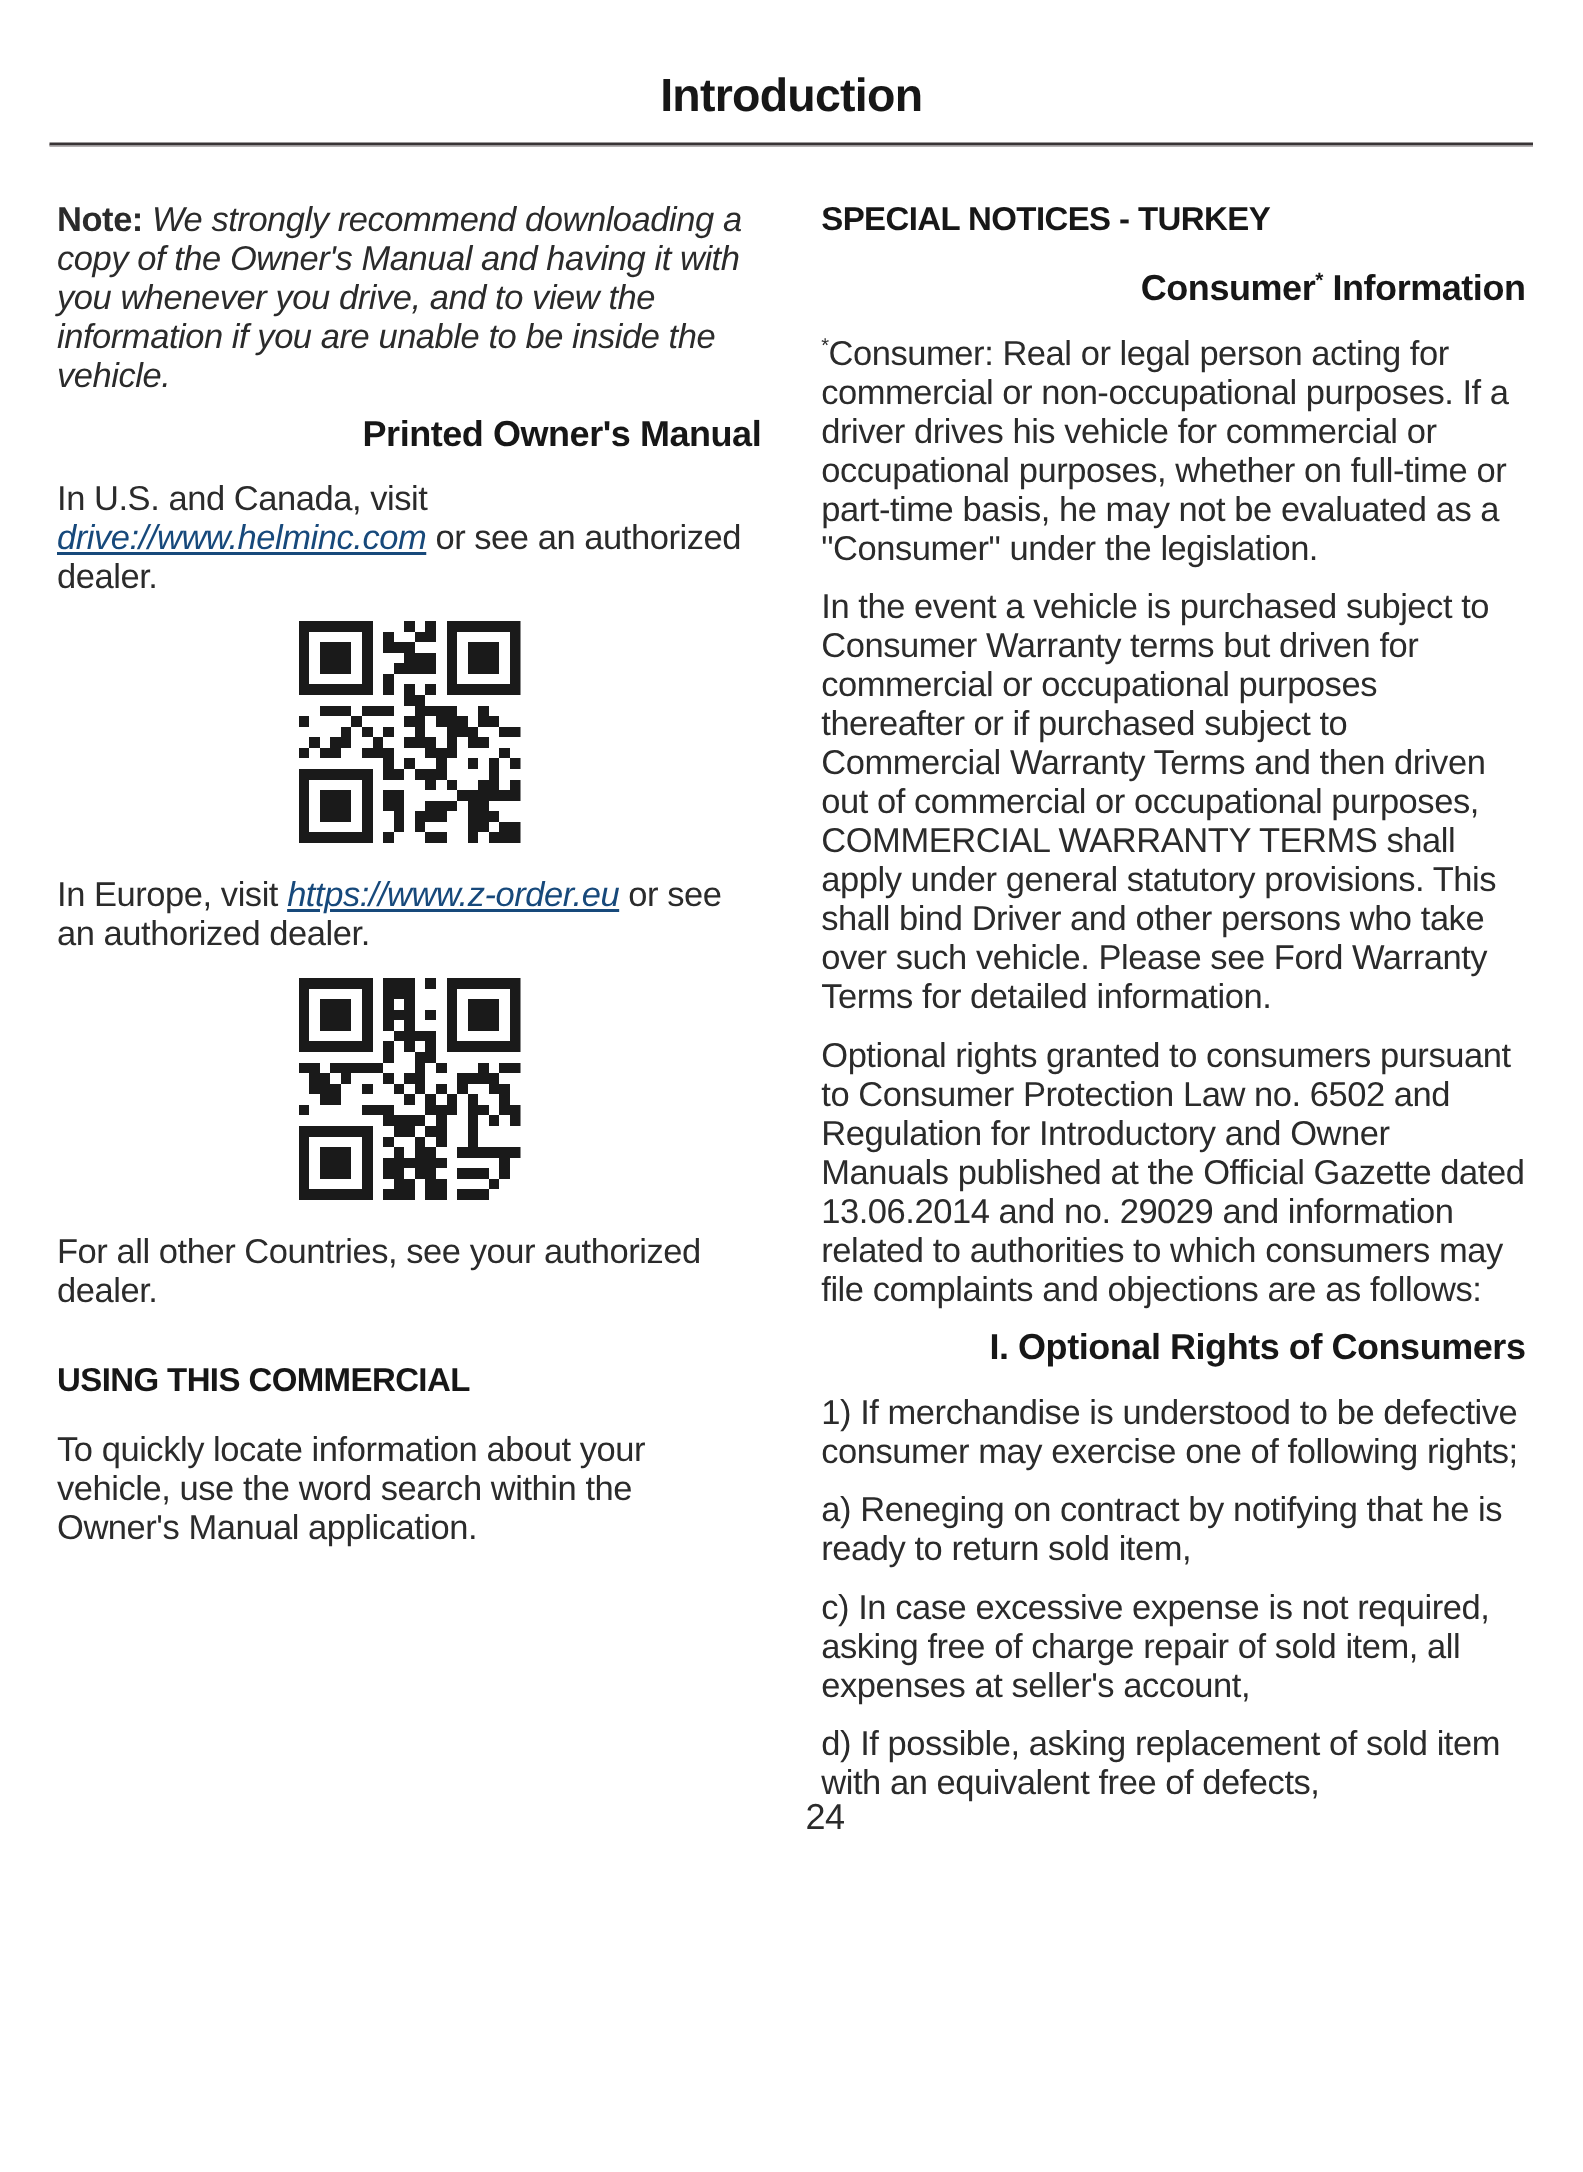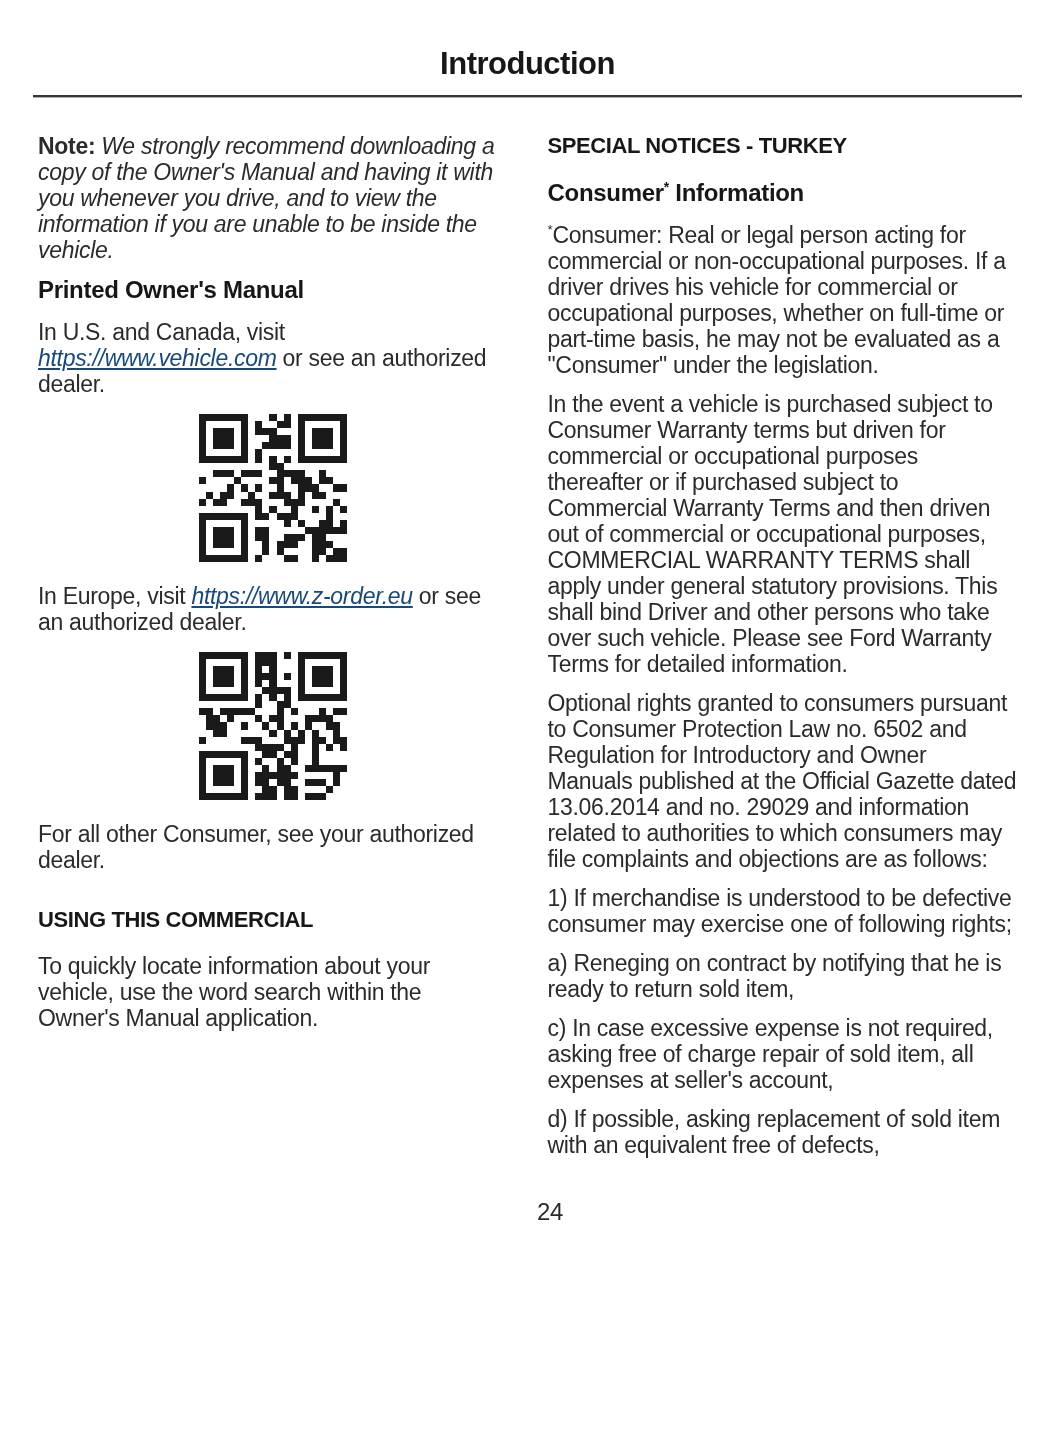--- a/index.html
+++ b/index.html
@@ -52,20 +52,21 @@
     color: #171717;
     margin: 0 0 20px 0;
   }
   h2.using { margin-top: 34px; }
   h3.sub-heading {
     font-size: 24px;
     font-weight: 800;
     letter-spacing: -0.3px;
     color: #171717;
     margin: 8px 0 15px 0;
+    text-align: right;
   }
 
   .seg-normal { }
   .seg-bold { font-weight: 800; }
   .seg-italic { font-style: italic; }
   .seg-link {
     color: #17497b;
     font-style: italic;
     text-decoration: underline;
     cursor: pointer;
@@ -103,21 +104,21 @@
     <div class="rule"></div>
   </header>
 
   <main class="content">
 
     <section class="col">
       <p class="body"><span class="seg-bold">Note: </span><span class="seg-italic">We strongly recommend downloading a copy of the Owner's Manual and having it with you whenever you drive, and to view the information if you are unable to be inside the vehicle.</span></p>
 
       <h3 class="sub-heading">Printed Owner's Manual</h3>
 
-      <p class="body"><span class="seg-normal">In U.S. and Canada, visit </span><span class="seg-link">https://www.vehicle.com</span><span class="seg-normal"> or see an authorized dealer.</span></p>
+      <p class="body"><span class="seg-normal">In U.S. and Canada, visit </span><span class="seg-link">drive://www.helminc.com</span><span class="seg-normal"> or see an authorized dealer.</span></p>
 
       <div class="qr">
           <svg viewBox="0 0 21 21" xmlns="http://www.w3.org/2000/svg" shape-rendering="crispEdges">
             <rect x="0" y="0" width="1" height="1" fill="#1a1a1a"></rect>
             <rect x="1" y="0" width="1" height="1" fill="#1a1a1a"></rect>
             <rect x="2" y="0" width="1" height="1" fill="#1a1a1a"></rect>
             <rect x="3" y="0" width="1" height="1" fill="#1a1a1a"></rect>
             <rect x="4" y="0" width="1" height="1" fill="#1a1a1a"></rect>
             <rect x="5" y="0" width="1" height="1" fill="#1a1a1a"></rect>
             <rect x="6" y="0" width="1" height="1" fill="#1a1a1a"></rect>
@@ -566,38 +567,39 @@
             <rect x="9" y="20" width="1" height="1" fill="#1a1a1a"></rect>
             <rect x="10" y="20" width="1" height="1" fill="#1a1a1a"></rect>
             <rect x="12" y="20" width="1" height="1" fill="#1a1a1a"></rect>
             <rect x="13" y="20" width="1" height="1" fill="#1a1a1a"></rect>
             <rect x="15" y="20" width="1" height="1" fill="#1a1a1a"></rect>
             <rect x="16" y="20" width="1" height="1" fill="#1a1a1a"></rect>
             <rect x="17" y="20" width="1" height="1" fill="#1a1a1a"></rect>
           </svg>
         </div>
 
-      <p class="body">For all other Consumer, see your authorized dealer.</p>
+      <p class="body">For all other Countries, see your authorized dealer.</p>
 
       <h2 class="section-heading using">USING THIS COMMERCIAL</h2>
 
       <p class="body">To quickly locate information about your vehicle, use the word search within the Owner's Manual application.</p>
     </section>
 
     <section class="col">
       <h2 class="section-heading">SPECIAL NOTICES - TURKEY</h2>
 
       <h3 class="sub-heading"><span class="seg-bold">Consumer</span><span class="seg-sup-bold">*</span><span class="seg-bold"> Information</span></h3>
 
       <p class="body"><span class="seg-sup">*</span><span class="seg-normal">Consumer: Real or legal person acting for commercial or non-occupational purposes. If a driver drives his vehicle for commercial or occupational purposes, whether on full-time or part-time basis, he may not be evaluated as a "Consumer" under the legislation.</span></p>
 
       <p class="body">In the event a vehicle is purchased subject to Consumer Warranty terms but driven for commercial or occupational purposes thereafter or if purchased subject to Commercial Warranty Terms and then driven out of commercial or occupational purposes, COMMERCIAL WARRANTY TERMS shall apply under general statutory provisions. This shall bind Driver and other persons who take over such vehicle. Please see Ford Warranty Terms for detailed information.</p>
 
       <p class="body">Optional rights granted to consumers pursuant to Consumer Protection Law no. 6502 and Regulation for Introductory and Owner Manuals published at the Official Gazette dated 13.06.2014 and no. 29029 and information related to authorities to which consumers may file complaints and objections are as follows:</p>
 
+      <h3 class="sub-heading">I. Optional Rights of Consumers</h3>
 
       <p class="body">1) If merchandise is understood to be defective consumer may exercise one of following rights;</p>
       <p class="body">a) Reneging on contract by notifying that he is ready to return sold item,</p>
       <p class="body">c) In case excessive expense is not required, asking free of charge repair of sold item, all expenses at seller's account,</p>
       <p class="body">d) If possible, asking replacement of sold item with an equivalent free of defects,</p>
     </section>
 
   </main>
 
   <footer>

